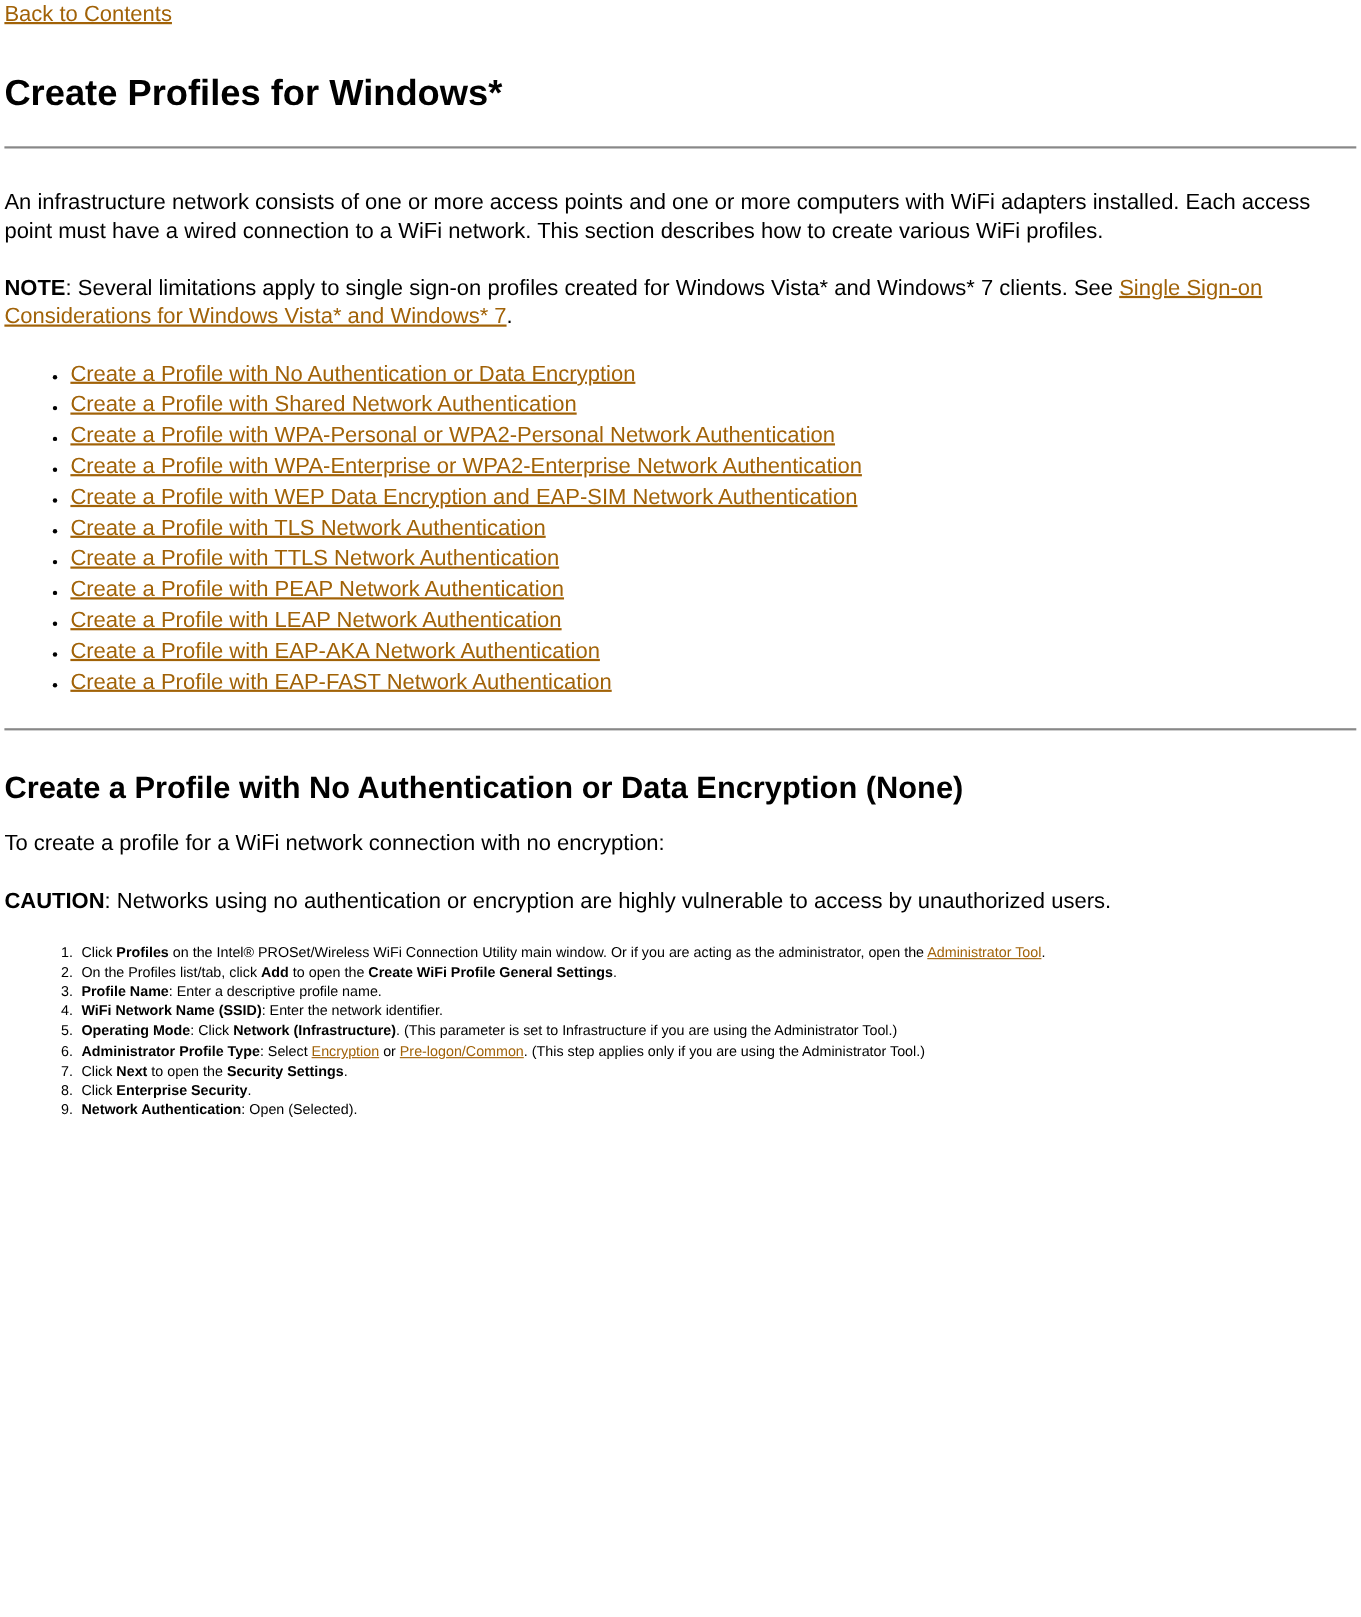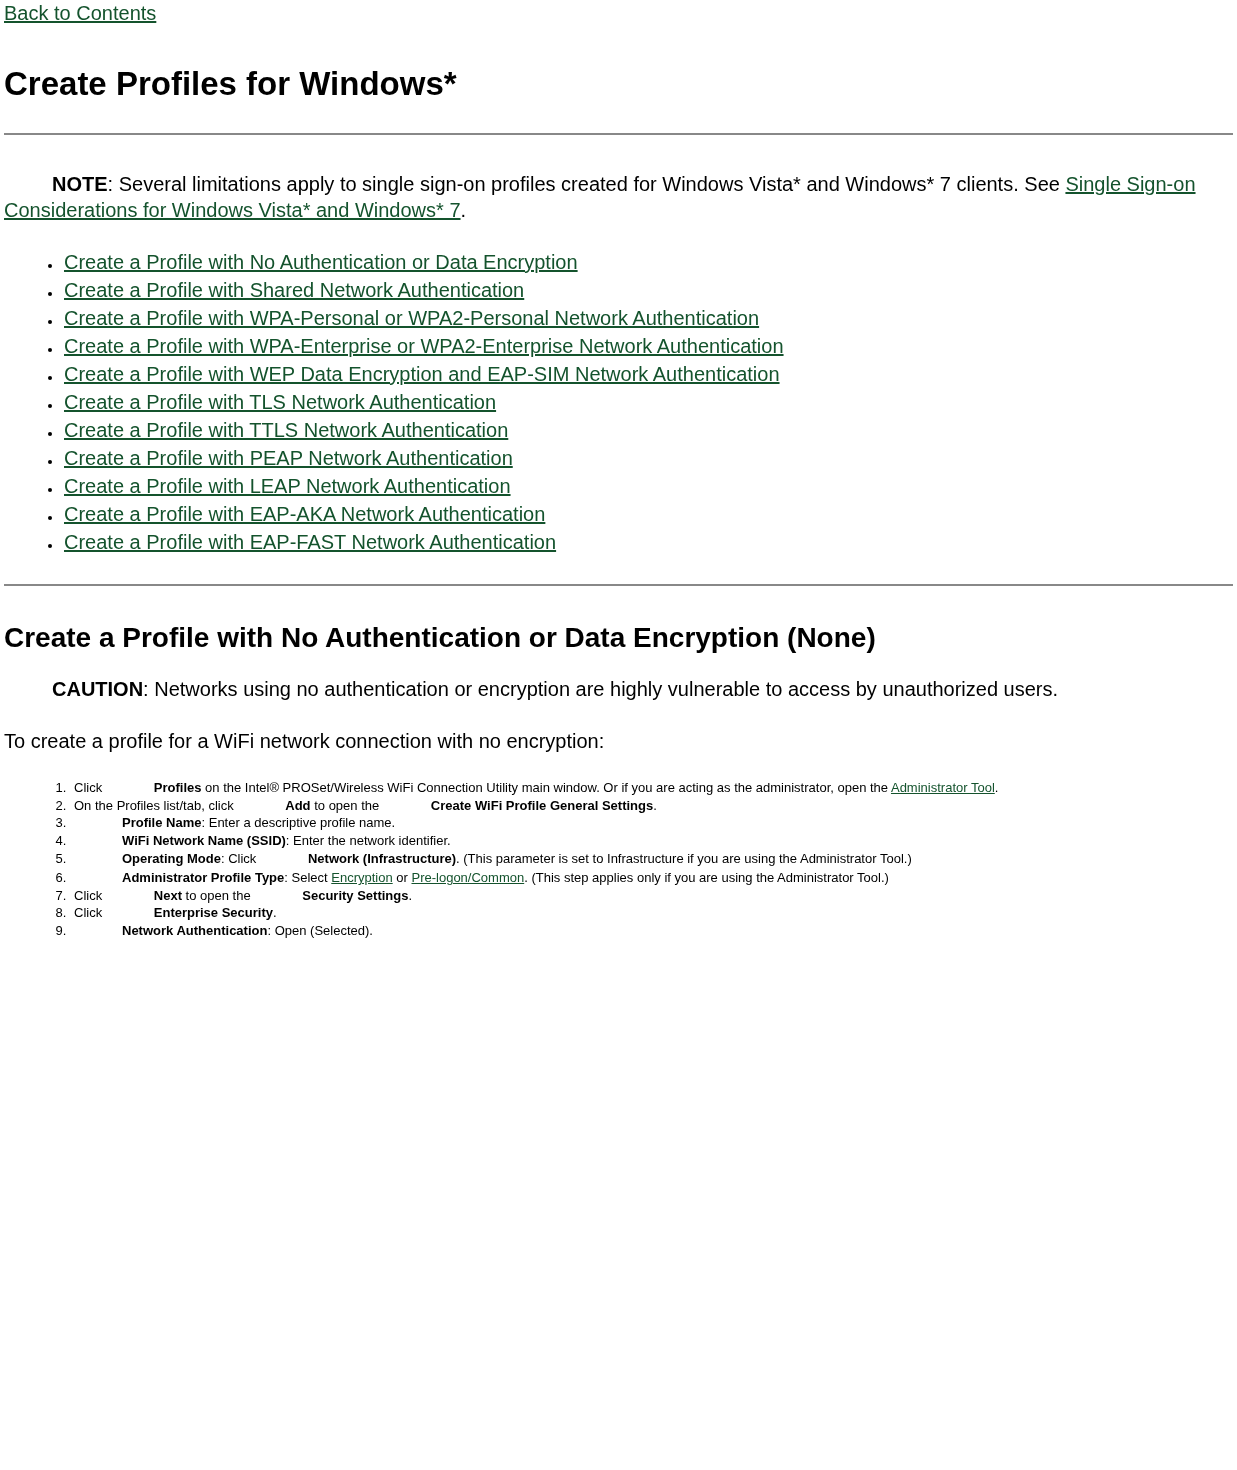--- a/index.html
+++ b/index.html
@@ -8,21 +8,21 @@
     background: #ffffff;
     font-family: Verdana, Geneva, sans-serif;
     color: #000000;
   }
   .page {
     width: 1237px;
     padding: 0 4px 40px 4px;
     box-sizing: border-box;
   }
   a.link {
-    color: #14532d;
+    color: #a16207;
     text-decoration: underline;
     cursor: pointer;
   }
   .back-link {
     font-size: 20px;
     display: inline-block;
     margin-top: 2px;
   }
   h1.main {
     font-size: 33px;
@@ -34,21 +34,20 @@
     border-top: 2px solid #888;
     margin: 18px 0 36px 0;
   }
   p.body {
     font-size: 20px;
     line-height: 1.3;
     margin: 18px 0 26px 0;
   }
   .note-label, .caution-label, .bold {
     font-weight: bold;
-    margin-left: 48px;
   }
   ul.links {
     list-style: disc;
     margin: 8px 0 28px 0;
     padding-left: 58px;
   }
   ul.links li {
     font-size: 20px;
     line-height: 1.35;
     padding-left: 2px;
@@ -82,20 +81,21 @@
 
 <div class="page">
 
   <a class="link back-link">Back to Contents</a>
 
   <h1 class="main">Create Profiles for Windows*</h1>
 
   <hr>
 
 
+  <p class="body">An infrastructure network consists of one or more access points and one or more computers with WiFi adapters installed. Each access point must have a wired connection to a WiFi network. This section describes how to create various WiFi profiles.</p>
 
   <p class="body">
     <span class="note-label">NOTE</span><span>: Several limitations apply to single sign-on profiles created for Windows Vista* and Windows* 7 clients. See </span><a class="link">Single Sign-on Considerations for Windows Vista* and Windows* 7</a><span>.</span>
   </p>
 
   <ul class="links">
     <li><a class="link">Create a Profile with No Authentication or Data Encryption</a></li>
     <li><a class="link">Create a Profile with Shared Network Authentication</a></li>
     <li><a class="link">Create a Profile with WPA-Personal or WPA2-Personal Network Authentication</a></li>
     <li><a class="link">Create a Profile with WPA-Enterprise or WPA2-Enterprise Network Authentication</a></li>
@@ -105,25 +105,25 @@
     <li><a class="link">Create a Profile with PEAP Network Authentication</a></li>
     <li><a class="link">Create a Profile with LEAP Network Authentication</a></li>
     <li><a class="link">Create a Profile with EAP-AKA Network Authentication</a></li>
     <li><a class="link">Create a Profile with EAP-FAST Network Authentication</a></li>
   </ul>
 
   <hr>
 
   <h2 class="sec">Create a Profile with No Authentication or Data Encryption (None)</h2>
 
+  <p class="body">To create a profile for a WiFi network connection with no encryption:</p>
+
   <p class="body">
     <span class="caution-label">CAUTION</span><span>: Networks using no authentication or encryption are highly vulnerable to access by unauthorized users.</span>
   </p>
-
-  <p class="body">To create a profile for a WiFi network connection with no encryption:</p>
 
   <ol class="steps">
     <li>
       <span>Click </span><span class="bold">Profiles</span><span> on the Intel® PROSet/Wireless WiFi Connection Utility main window. Or if you are acting as the administrator, open the </span><a class="link">Administrator Tool</a><span>.</span>
     </li>
     <li>
       <span>On the Profiles list/tab, click </span><span class="bold">Add</span><span> to open the </span><span class="bold">Create WiFi Profile General Settings</span><span>.</span>
     </li>
     <li>
       <span class="bold">Profile Name</span><span>: Enter a descriptive profile name.</span>

